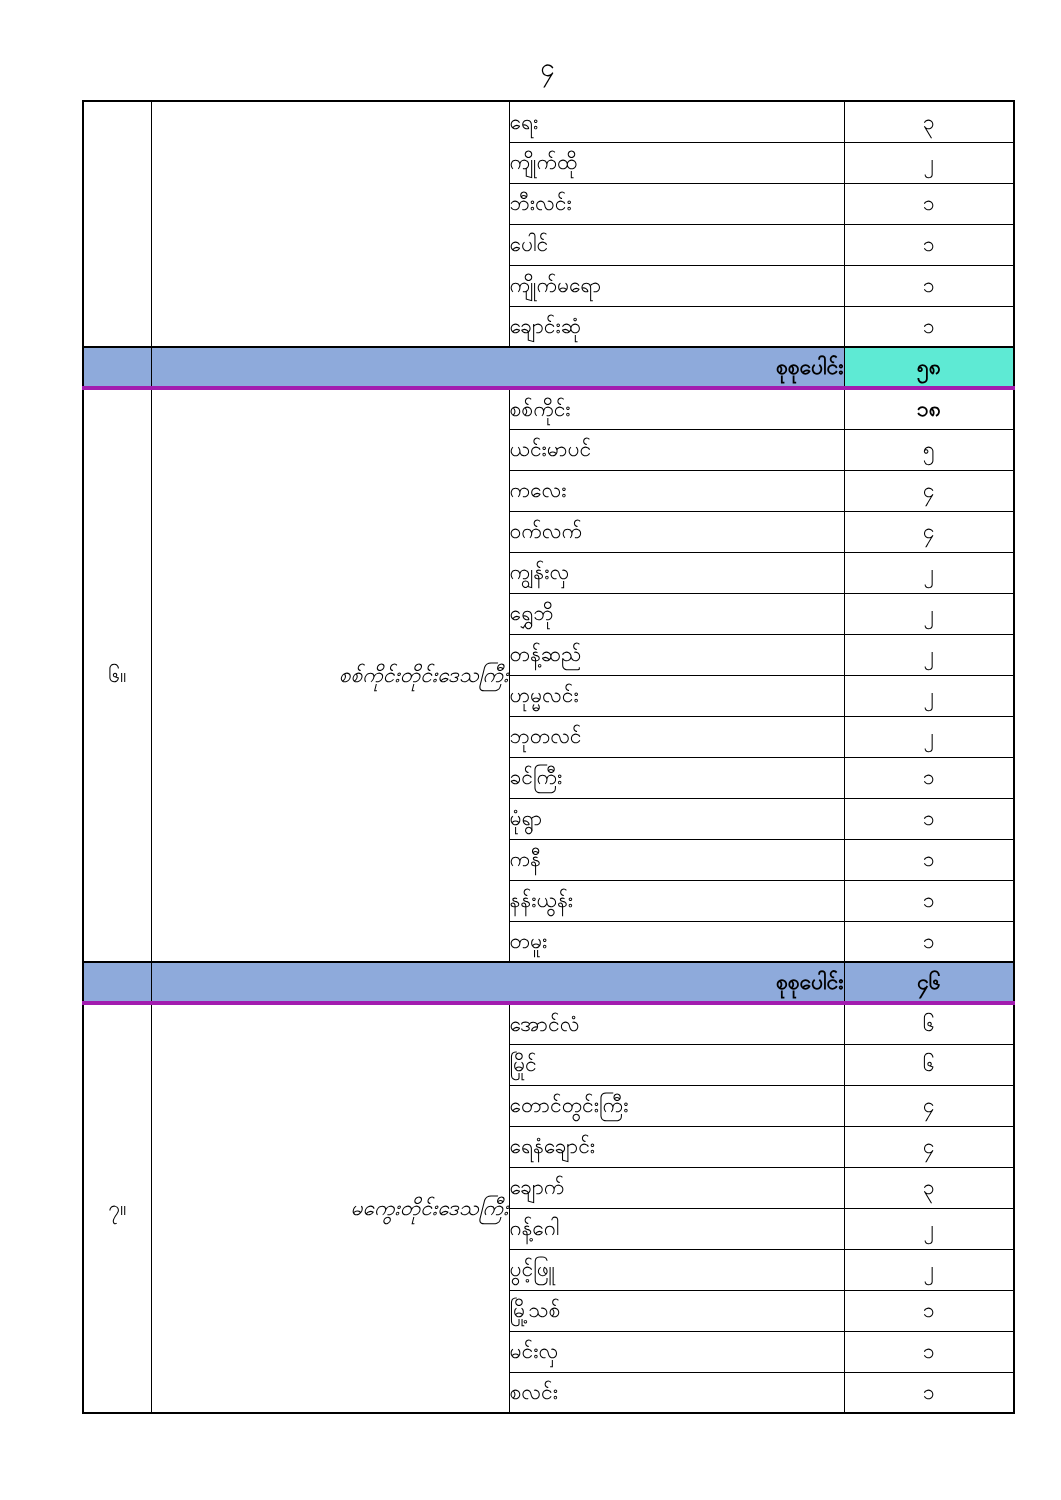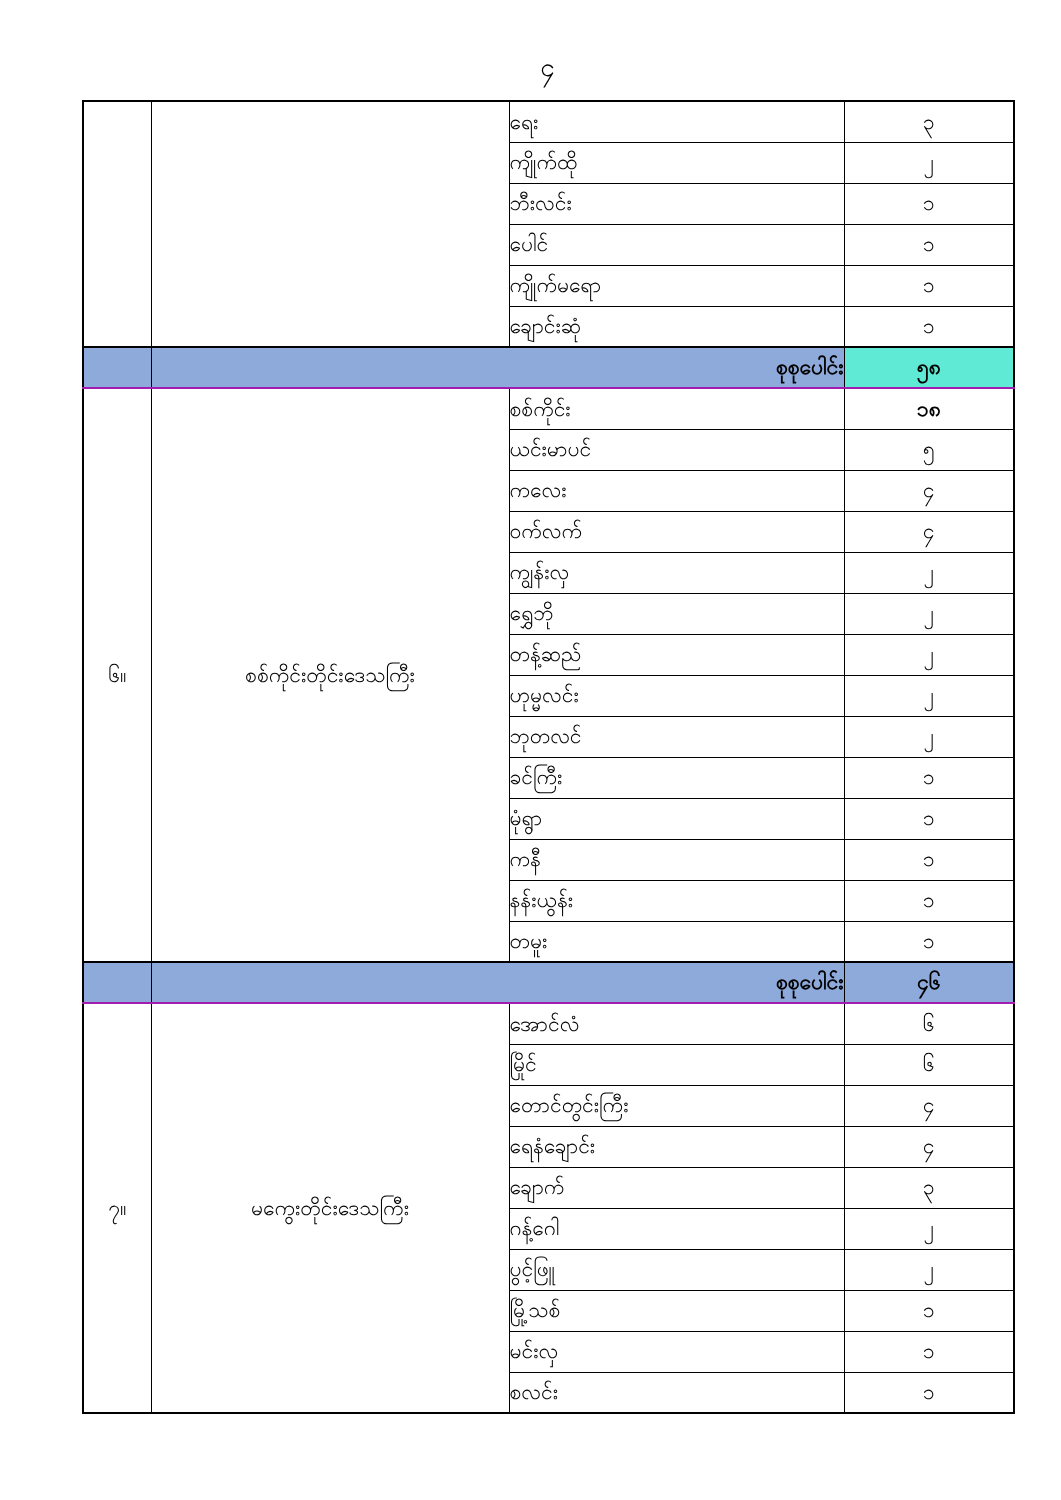--- a/index.html
+++ b/index.html
@@ -41,26 +41,26 @@
   table.doc tr { height: 41px; }
   table.doc td {
     border: 1px solid #000;
     padding: 0;
     vertical-align: middle;
     font-size: 21px;
     line-height: 1.15;
     overflow: hidden;
   }
   td.c1 { text-align: center; }
-  td.c2 { padding-left: 12px; text-align: center; }
+  td.c2 { padding-left: 12px; text-align: right; font-style: italic; }
   td.c3 { padding-left: 14px; text-align: left; }
   td.c4 { text-align: center; font-size: 22px; }
   tr.total-row td {
     border-top: 2px solid #000;
-    border-bottom: 2px solid #a21caf;
+    border-bottom: 4px solid #a21caf;
     font-weight: bold;
     margin-top: 8px;
   }
   td.total-label {
     text-align: right;
     padding-right: 14px;
     font-size: 21px;
   }
   td.total-value { font-size: 22px; }
   .bold { font-weight: bold; }

